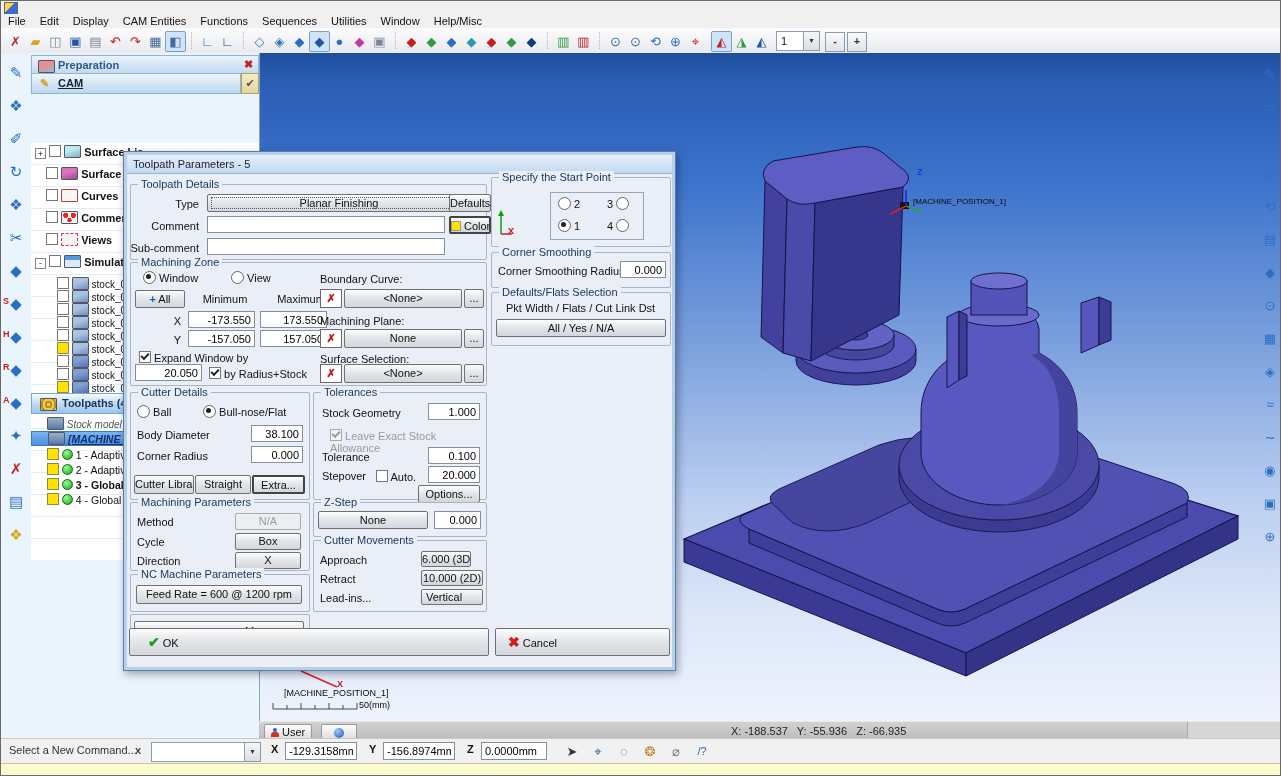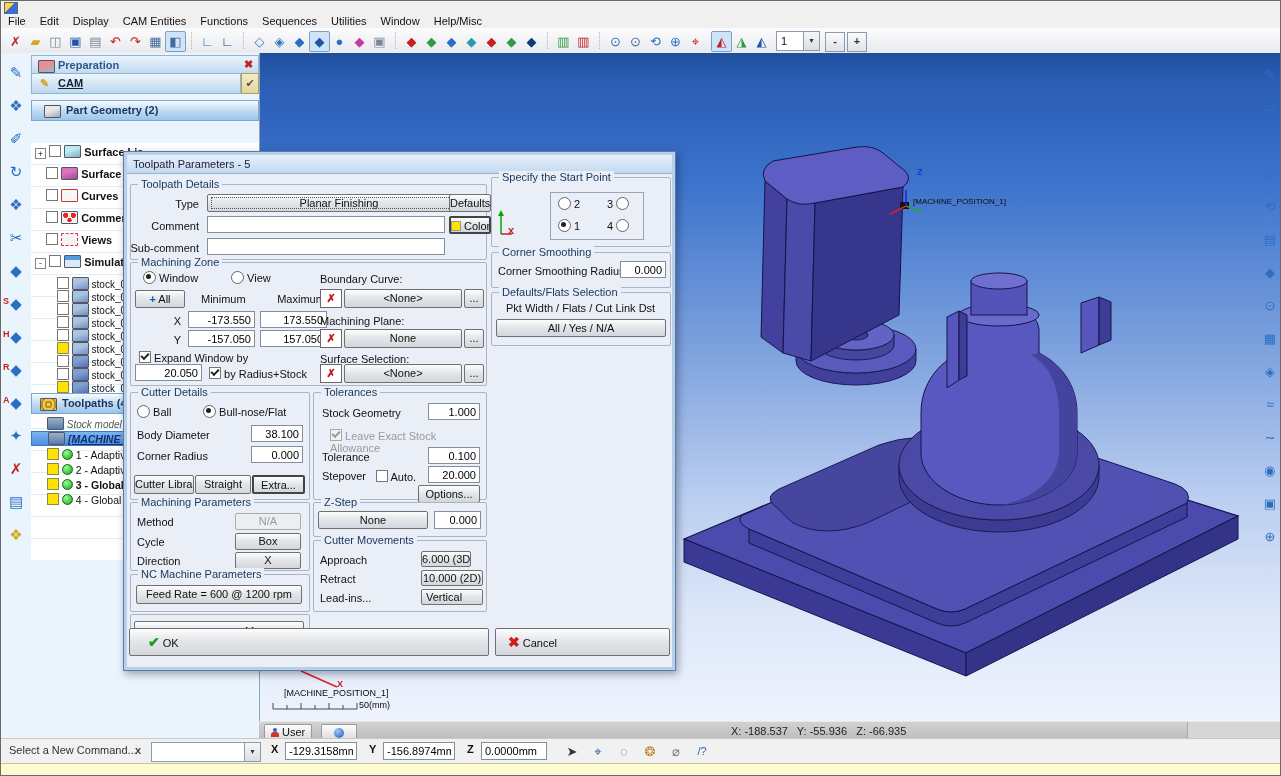--- a/index.html
+++ b/index.html
@@ -257,24 +257,20 @@
     <div class="hd1" style="top:2px;height:19px">
       <span class="cube cu-prep" style="position:absolute;left:6px;top:4px"></span>
       <span class="rowlab" style="left:26px">Preparation</span>
       <span class="closebx">✖</span>
     </div>
     <div class="hd1" style="top:20px;height:21px;width:210px;background:linear-gradient(#eef6fe,#bdd7f0)">
       <span style="position:absolute;left:8px;top:3px;color:#d9a520">✎</span>
       <span class="rowlab" style="left:26px;text-decoration:underline;color:#123;">CAM</span>
     </div>
     <div class="checkcell" style="top:20px;height:21px"><span>✔</span></div>
-    <div class="hd2" style="top:47px;height:21px">
-      <span class="cube cu-stock" style="position:absolute;left:12px;top:4px;background:linear-gradient(160deg,#e8e8e8 40%,#9aa8b8)"></span>
-      <span class="rowlab" style="left:34px">Part Geometry (2)</span>
-    </div>
 
     <div class="tree">
       <div class="trow" style="top:2px"><span class="exp" style="margin-left:4px">+</span> <span class="cb"></span> <span class="cube cu-teal"></span> <span class="lab">Surface Lis</span></div>
       <div class="trow" style="top:24px"><span style="display:inline-block;width:15px"></span><span class="cb"></span> <span class="cube cu-mag"></span> <span class="lab">Surface Lis</span></div>
       <div class="trow" style="top:46px"><span style="display:inline-block;width:15px"></span><span class="cb"></span> <span class="cube cu-wire"></span> <span class="lab">Curves</span></div>
       <div class="trow" style="top:68px"><span style="display:inline-block;width:15px"></span><span class="cb"></span> <span class="cube cu-pts"></span> <span class="lab">Comment</span></div>
       <div class="trow" style="top:90px"><span style="display:inline-block;width:15px"></span><span class="cb"></span> <span class="cube cu-views"></span> <span class="lab">Views</span></div>
       <div class="trow" style="top:112px"><span class="exp" style="margin-left:4px">-</span> <span class="cb"></span> <span class="cube cu-sim"></span> <span class="lab">Simulations</span></div>
       <div class="srow" style="top:134px"><span style="margin-left:26px" class="cb"></span> <span class="cube cu-stock"></span> <span>stock_000</span></div>
       <div class="srow" style="top:147px"><span style="margin-left:26px" class="cb"></span> <span class="cube cu-stock"></span> <span>stock_001</span></div>
@@ -369,21 +365,21 @@
       <span class="legend">Defaults/Flats Selection</span>
       <span class="lbl" style="left:14px;top:9px">Pkt Width / Flats / Cut Link Dst</span>
       <div class="btn" style="left:4px;top:26px;width:170px;height:18px;line-height:16px">All / Yes / N/A</div>
     </div>
 
     <div class="group" style="left:6px;top:110px;width:355px;height:122px">
       <span class="legend">Machining Zone</span>
       <span class="abs" style="left:12px;top:8px"><span class="rd on"></span> <span>Window</span></span>
       <span class="abs" style="left:100px;top:8px"><span class="rd"></span> <span>View</span></span>
       <div class="btn" style="left:4px;top:27px;width:50px;height:18px;line-height:16px"><span style="color:#16a;font-weight:bold">+</span> <span>All</span></div>
-      <span class="lbl" style="left:70px;top:30px;width:60px;text-align:left">Minimum</span>
+      <span class="lbl" style="left:64px;top:30px;width:60px;text-align:center">Minimum</span>
       <span class="lbl" style="left:140px;top:30px;width:60px;text-align:center">Maximum</span>
       <span class="lbl r" style="left:30px;top:52px;width:20px">X</span>
       <input class="inp num" style="left: 57px; top: 48px; width: 67px; height: 17px;" value="-173.550">
       <input class="inp num" style="left: 129px; top: 48px; width: 67px; height: 17px;" value="173.550">
       <span class="lbl r" style="left:30px;top:71px;width:20px">Y</span>
       <input class="inp num" style="left: 57px; top: 67px; width: 67px; height: 17px;" value="-157.050">
       <input class="inp num" style="left: 129px; top: 67px; width: 67px; height: 17px;" value="157.050">
       <span class="abs" style="left:8px;top:88px"><span class="cb on"></span> <span>Expand Window by</span></span>
       <input class="inp num" style="left: 4px; top: 101px; width: 67px; height: 17px;" value="20.050">
       <span class="abs" style="left:78px;top:104px"><span class="cb on"></span> <span>by Radius+Stock</span></span>

